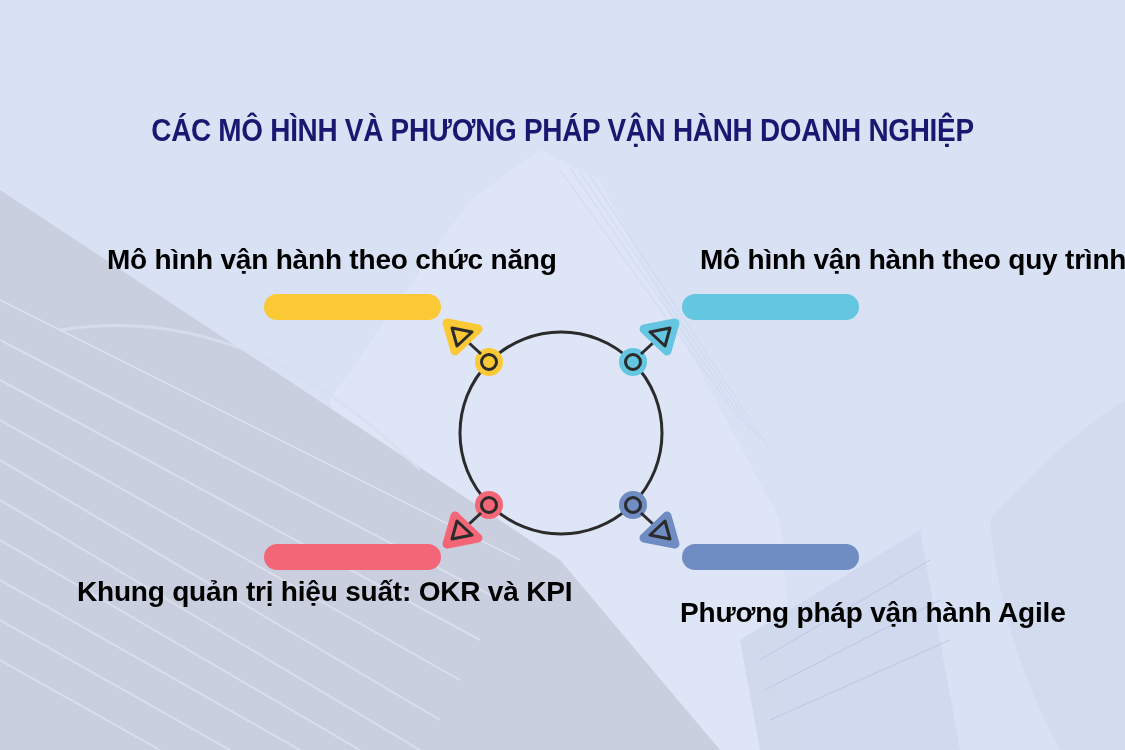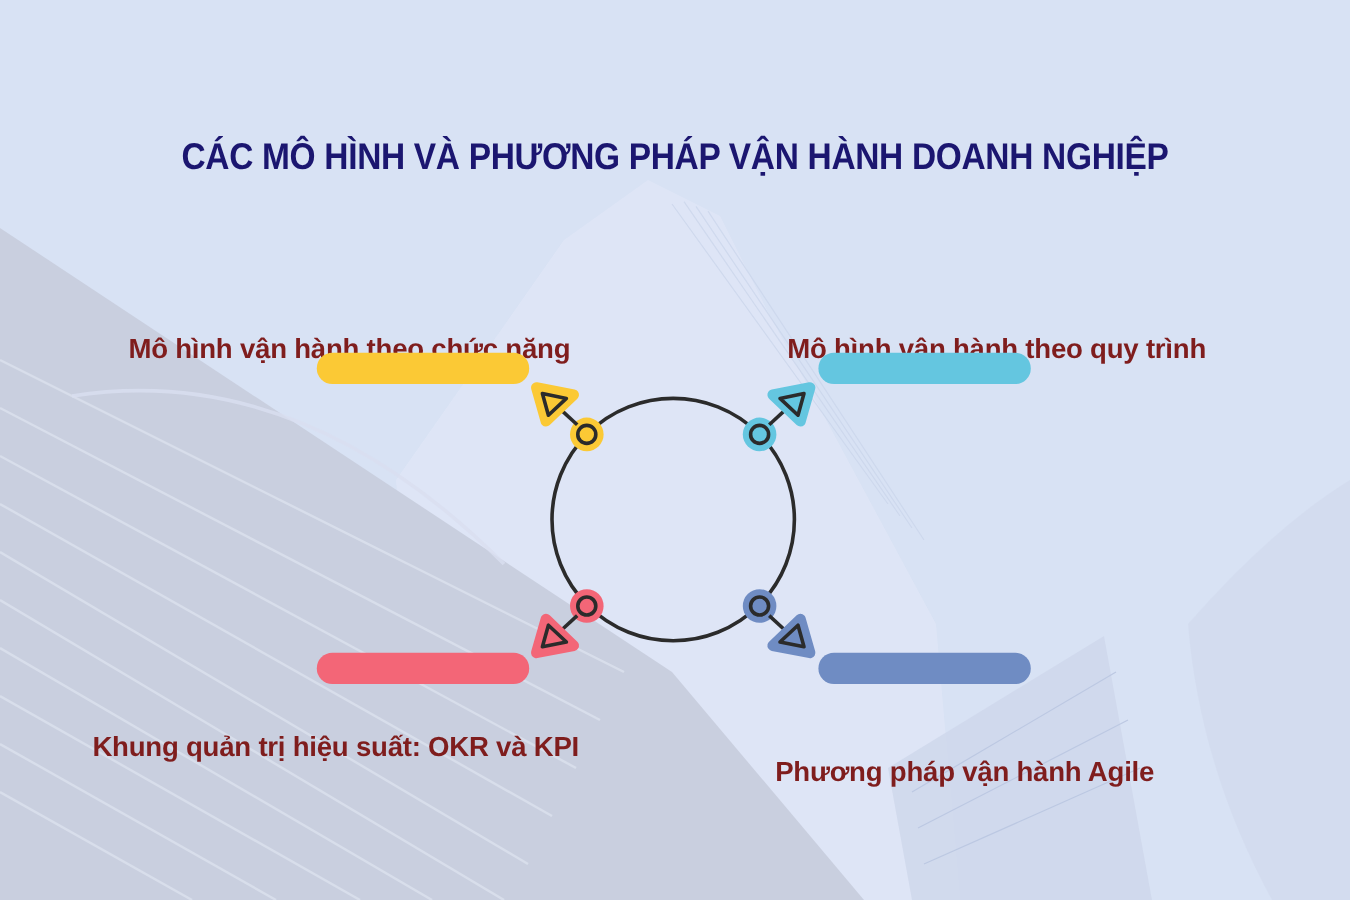--- a/index.html
+++ b/index.html
@@ -2,22 +2,22 @@
 <html><head>
 <meta charset="utf-8">
 <style>
   html, body { margin: 0; padding: 0; }
   body { width: 1125px; height: 750px; overflow: hidden; position: relative;
          background: #d8e2f4; font-family: "Liberation Sans", sans-serif; }
   .bg { position: absolute; left: 0; top: 0; width: 1125px; height: 750px; }
   .title { position: absolute; left: 0; top: 113px; width: 1125px; text-align: center;
            font-size: 31px; font-weight: bold; color: #1b1670; letter-spacing: -0.3px;
            transform: scaleX(0.9); transform-origin: center; }
-  .label { position: absolute; font-size: 23px; font-weight: bold; color: #7f1d1d;
-           white-space: nowrap; letter-spacing: -0.2px; margin-top: 33px; }
+  .label { position: absolute; font-size: 28px; font-weight: bold; color: #000000;
+           white-space: nowrap; letter-spacing: -0.2px; }
   .bar { position: absolute; height: 26px; border-radius: 13px; }
   .diagram { position: absolute; left: 0; top: 0; width: 1125px; height: 750px; }
 </style>
 </head>
 <body>
 
 <svg class="bg" viewBox="0 0 1125 750">
   <rect x="0" y="0" width="1125" height="750" fill="#d8e2f4"></rect>
 
   <polygon points="470,200 540,150 600,180 640,260 780,520 800,750 360,750 330,400" fill="#dfe6f6" opacity="0.9"></polygon>
@@ -49,23 +49,23 @@
     <line x1="765" y1="690" x2="940" y2="600"></line>
     <line x1="770" y1="720" x2="950" y2="640"></line>
   </g>
 
   <path d="M990,520 Q1060,440 1125,400 L1125,750 L1060,750 Q1000,640 990,520 Z" fill="#d3dbee" opacity="0.9"></path>
 </svg>
 
 <div class="title">CÁC MÔ HÌNH VÀ PHƯƠNG PHÁP VẬN HÀNH DOANH NGHIỆP</div>
 
 <div class="label" style="left:107px; top:244px;">Mô hình vận hành theo chức năng</div>
-<div class="label" style="left:656px; top:244px;">Mô hình vận hành theo quy trình</div>
+<div class="label" style="left:700px; top:244px;">Mô hình vận hành theo quy trình</div>
 <div class="label" style="left:77px; top:576px;">Khung quản trị hiệu suất: OKR và KPI</div>
-<div class="label" style="left:646px; top:597px;">Phương pháp vận hành Agile</div>
+<div class="label" style="left:680px; top:597px;">Phương pháp vận hành Agile</div>
 
 <div class="bar" style="left:264px; top:294px; width:177px; background:#fbc935;"></div>
 <div class="bar" style="left:682px; top:294px; width:177px; background:#64c6e0;"></div>
 <div class="bar" style="left:264px; top:544px; width:177px; background:#f36677;"></div>
 <div class="bar" style="left:682px; top:544px; width:177px; background:#6f8cc3;"></div>
 
 <svg class="diagram" viewBox="0 0 1125 750">
   <circle cx="561" cy="433" r="101" fill="none" stroke="#2b2b2b" stroke-width="3"></circle>
 
   <g>

